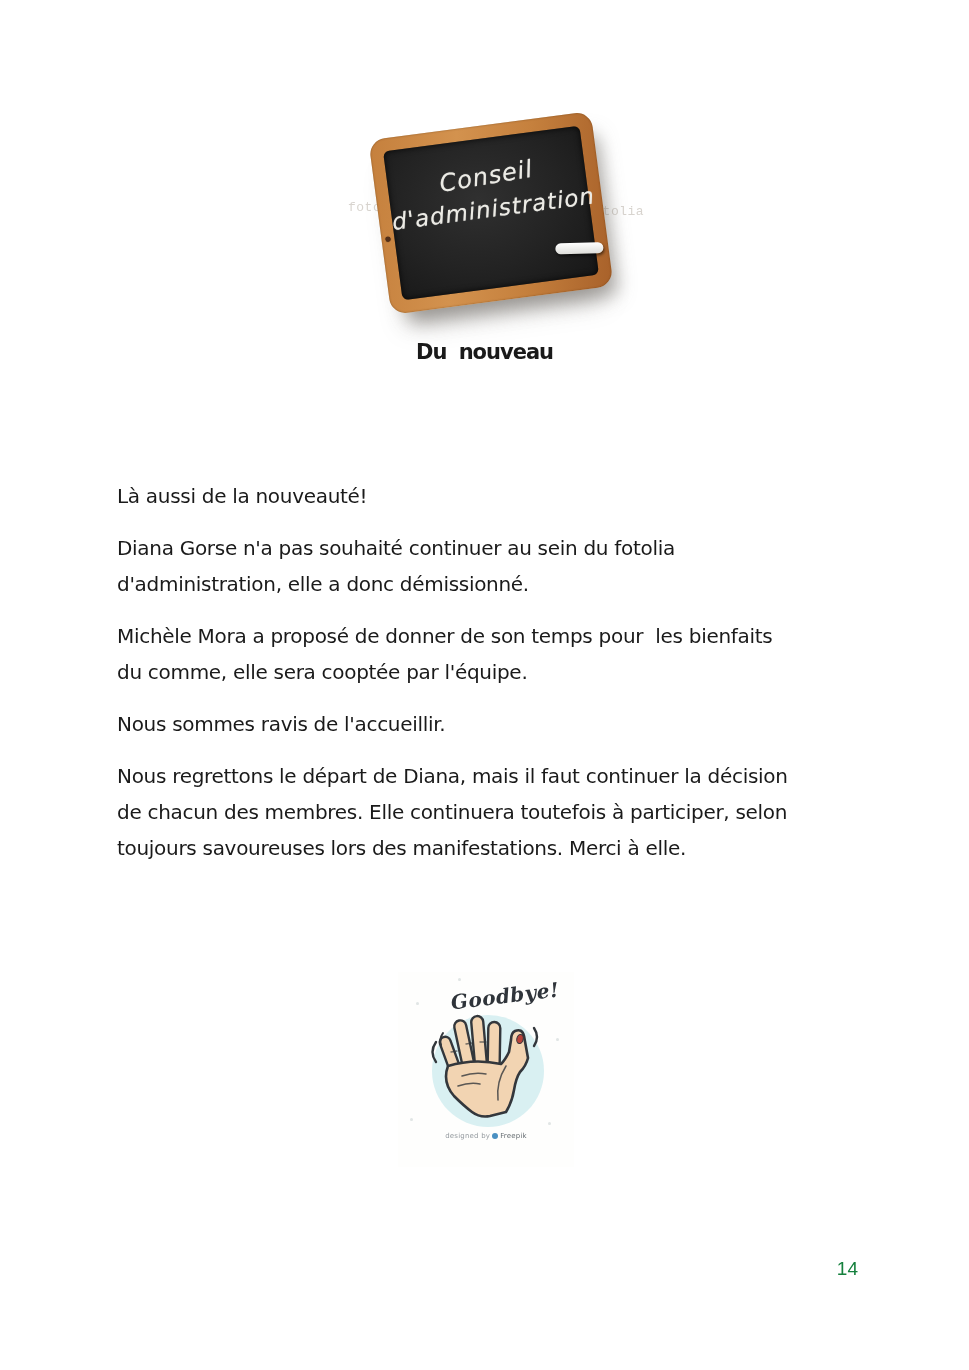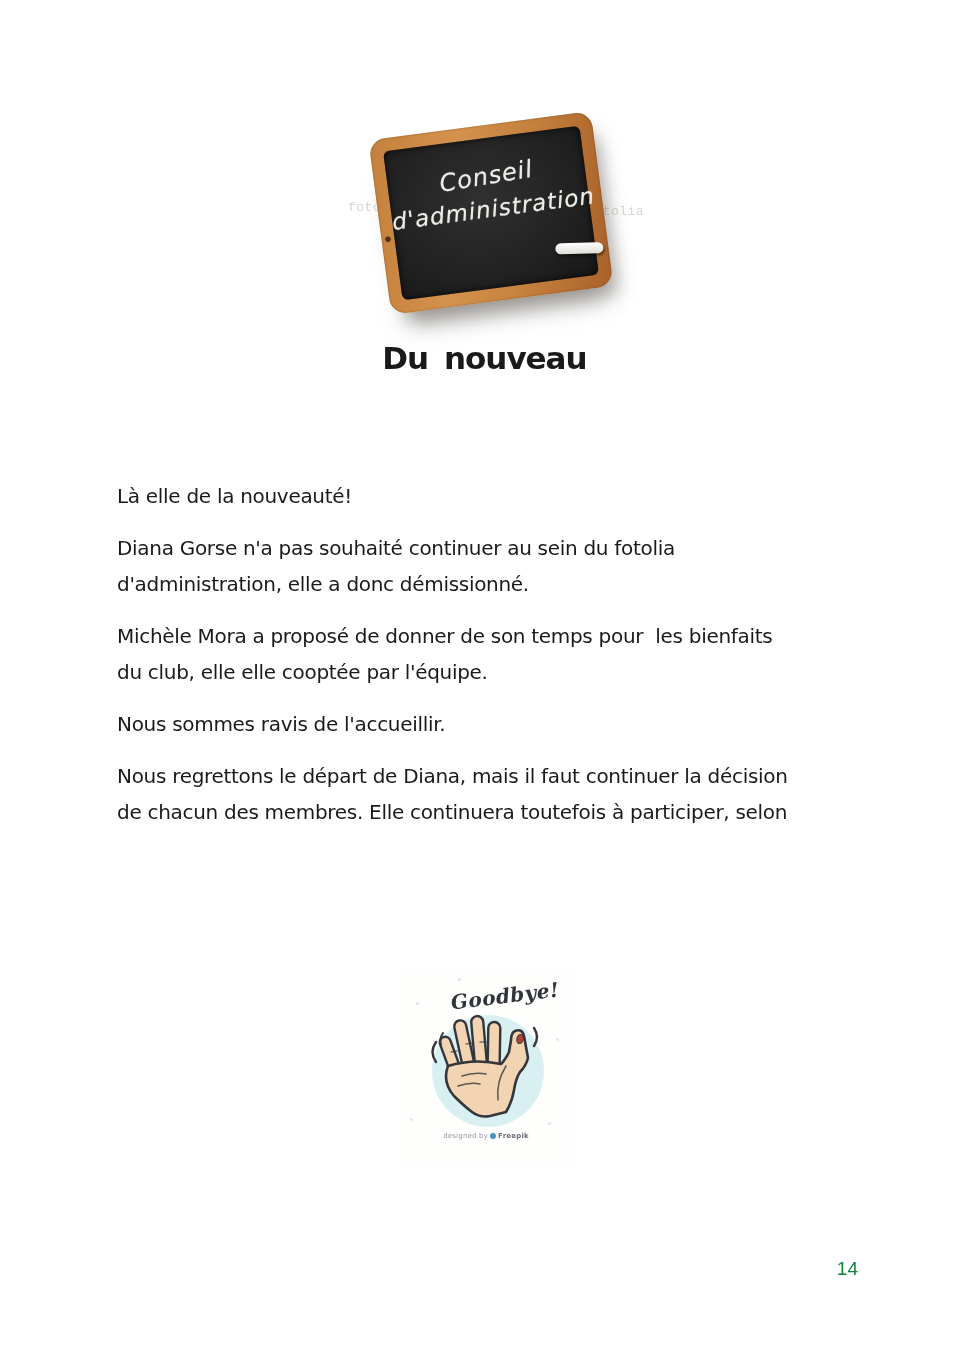--- a/index.html
+++ b/index.html
@@ -43,21 +43,21 @@
     background:linear-gradient(180deg,#ffffff,#dededa);
     border-radius:6px; transform:rotate(6deg);
     box-shadow:1px 2px 3px rgba(0,0,0,.55);
   }
   .screw { position:absolute; left:4px; top:98px; width:5px; height:5px; border-radius:50%;
     background:#53301a; box-shadow:0 0 1px #2e1708; }
 
   
   .title {
     position:absolute; left:0; top:340px; width:100%;
-    text-align:center; font-size:31px; font-weight:bold;
+    text-align:center; font-size:21px; font-weight:bold;
     letter-spacing:-1px; color:var(--c-text,#1a1a1a);
     word-spacing:6px;
   }
 
   
   .body-text { position:absolute; left:117px; top:478px; width:790px;
     font-size:20px; line-height:36px; letter-spacing:-0.3px;
     color:var(--c-text,#1a1a1a); }
   .body-text p { margin:0 0 16px 0; }
   .ln { display:block; white-space:pre; }
@@ -68,21 +68,21 @@
   .speck { position:absolute; width:3px; height:3px; border-radius:50%;
     background:#c4cdce; opacity:.5; }
   .gb-circle { position:absolute; left:34px; top:43px; width:112px; height:112px;
     border-radius:50%; background:var(--c-circle,#d9f0f2); }
   .gb-text { position:absolute; left:52px; top:12px; width:110px; text-align:center;
     font-family:"DejaVu Serif", serif; font-style:italic; font-weight:600;
     font-size:20px; color:#2f343a; transform:rotate(-7deg); letter-spacing:.5px; }
   .hand-svg { position:absolute; left:18px; top:34px; width:140px; height:120px; }
   .gb-attr { position:absolute; left:0; top:160px; width:176px; text-align:center;
     font-size:7px; color:#959ba0; letter-spacing:.2px; }
-  .gb-attr .brand { font-weight:bold; color:#676e73; }
+  .gb-attr .brand { font-weight:normal; color:#676e73; }
   .gb-attr-icon { display:inline-block; width:6px; height:6px; border-radius:50%;
     background:#4a90c2; vertical-align:middle; margin:0 2px; }
 
   
   .page-number { position:absolute; right:111px; top:1258px;
     font-family:"Liberation Sans", sans-serif; font-size:19px; color:#15803d; }
 </style>
 </head>
 <body>
 
@@ -98,36 +98,37 @@
         <div class="chalk-piece"></div>
       </div>
       <div class="screw"></div>
     </div>
   </div>
 
   <h1 class="title">Du nouveau</h1>
 
   <div class="body-text">
     <p>
-      <span class="ln">Là elle de la nouveauté!</span>
+      <span class="ln">Là aussi de la nouveauté!</span>
     </p>
     <p>
       <span class="ln">Diana Gorse n'a pas souhaité continuer au sein du fotolia</span>
       <span class="ln">d'administration, elle a donc démissionné.</span>
     </p>
     <p>
       <span class="ln">Michèle Mora a proposé de donner de son temps pour  les bienfaits</span>
-      <span class="ln">du club, elle elle cooptée par l'équipe.</span>
+      <span class="ln">du comme, elle sera cooptée par l'équipe.</span>
     </p>
     <p>
       <span class="ln">Nous sommes ravis de l'accueillir.</span>
     </p>
     <p>
       <span class="ln">Nous regrettons le départ de Diana, mais il faut continuer la décision</span>
       <span class="ln">de chacun des membres. Elle continuera toutefois à participer, selon</span>
+      <span class="ln">toujours savoureuses lors des manifestations. Merci à elle.</span>
     </p>
   </div>
 
   <div class="goodbye-wrap">
     <span class="speck" style="left:18px; top:30px;"></span>
     <span class="speck" style="left:158px; top:66px;"></span>
     <span class="speck" style="left:12px; top:146px;"></span>
     <span class="speck" style="left:150px; top:150px;"></span>
     <span class="speck" style="left:60px; top:6px;"></span>
     <div class="gb-circle"></div>

